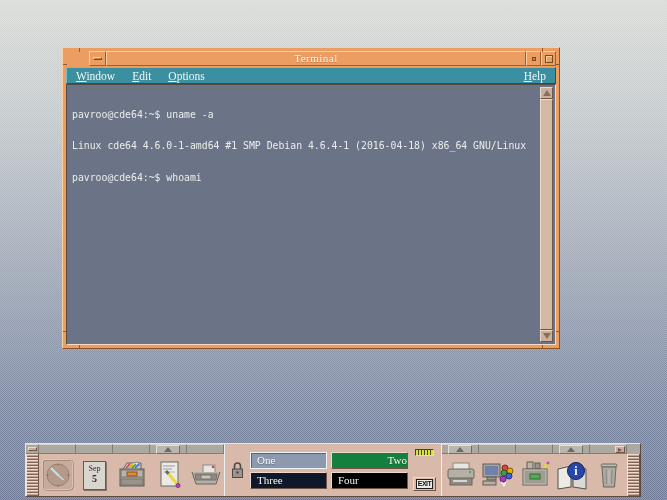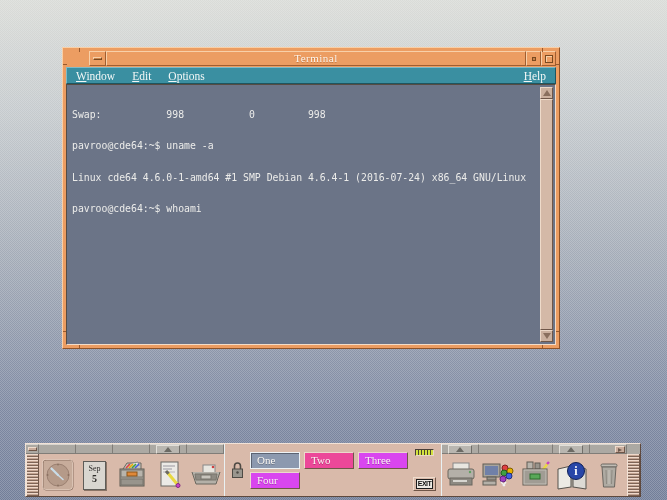--- a/index.html
+++ b/index.html
@@ -97,31 +97,31 @@
     background:repeating-linear-gradient(180deg,#efd9cb 0 1px,#c2a391 1px 2px,#7e6456 2px 3px);
     border-left:1px solid #f2e2d6; border-right:1px solid #6f5648;
   }
   .cell { width:37px; display:flex; align-items:center; justify-content:center; }
 
   .ws-area {
     flex:1 1 auto; align-self:stretch;
     border-left:1px solid #e9f1f3; border-right:1px solid #e9f1f3;
     background:#d9baaa; display:flex; align-items:center; gap:5px; padding:4px 5px;
   }
-  .ws-grid { flex:1; display:grid; grid-template-columns:1fr 1fr 1fr; grid-gap:3px 4px; }
+  .ws-grid { flex:1; display:grid; grid-template-columns:1fr 1fr; grid-gap:3px 4px; }
   .ws {
     height:17px; color:#fbf8f4; font-size:11px; line-height:15px; padding-left:6px;
     text-shadow:0 1px 0 rgba(0,0,0,0.25); cursor:default;
   }
   .ws.raised { border:1px solid; border-color:#ecd9cc #6f5648 #6f5648 #ecd9cc; }
   .ws.active { border:1px solid #eef3f6; box-shadow:inset 1px 1px 0 #5c6372; }
   .ws-one { background:#8c99af; }
-  .ws-two { background:#ec4899; }
-  .ws-three { background:#d946ef; }
-  .ws-four { background:#d946ef; }
+  .ws-two { background:#15803d;text-align:right; }
+  .ws-three { background:#0f172a; }
+  .ws-four { background:#000000; }
   .ws-side { display:flex; flex-direction:column; align-items:center; justify-content:space-between; align-self:stretch; padding:1px 0; }
   .busy {
     width:19px; height:7px; background:#5c554c;
     border:1px solid; border-color:#493f38 #e8d6c8 #e8d6c8 #493f38;
     background-image:repeating-linear-gradient(90deg,#d3e23e 0 2px,#4a452e 2px 3px);
   }
   .exitbtn {
     width:23px; height:14px; background:#d9baaa;
     border:1px solid; border-color:#eedbcc #6f5648 #6f5648 #eedbcc;
     display:flex; align-items:center; justify-content:center;
@@ -169,23 +169,22 @@
 
   <div class="menubar">
     <span class="mi"><u>W</u>indow</span>
     <span class="mi"><u>E</u>dit</span>
     <span class="mi"><u>O</u>ptions</span>
     <span class="mi help"><u>H</u>elp</span>
   </div>
 
   <div class="content">
     <div class="term">
-      <div>Swap:           998           0         998</div>
       <div>pavroo@cde64:~$ uname -a</div>
-      <div>Linux cde64 4.6.0-1-amd64 #1 SMP Debian 4.6.4-1 (2016-07-24) x86_64 GNU/Linux</div>
+      <div>Linux cde64 4.6.0-1-amd64 #1 SMP Debian 4.6.4-1 (2016-04-18) x86_64 GNU/Linux</div>
       <div>pavroo@cde64:~$ whoami</div>
       
     </div>
     <div class="scrollbar">
       <div class="sb-arrow">
           <div class="up"></div>
         </div>
       <div class="sb-thumb"></div>
       <div class="sb-arrow">
           <div class="dn"></div>

